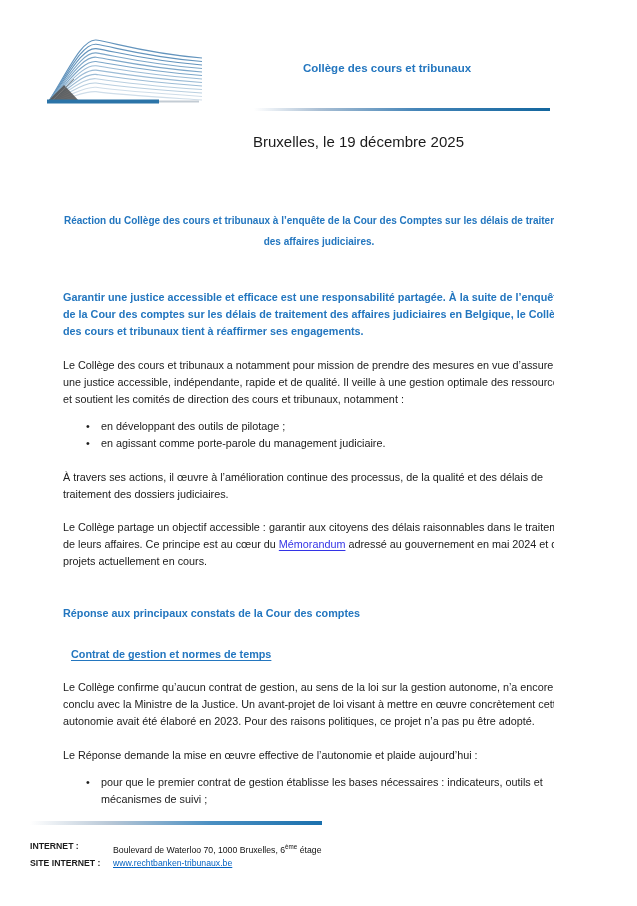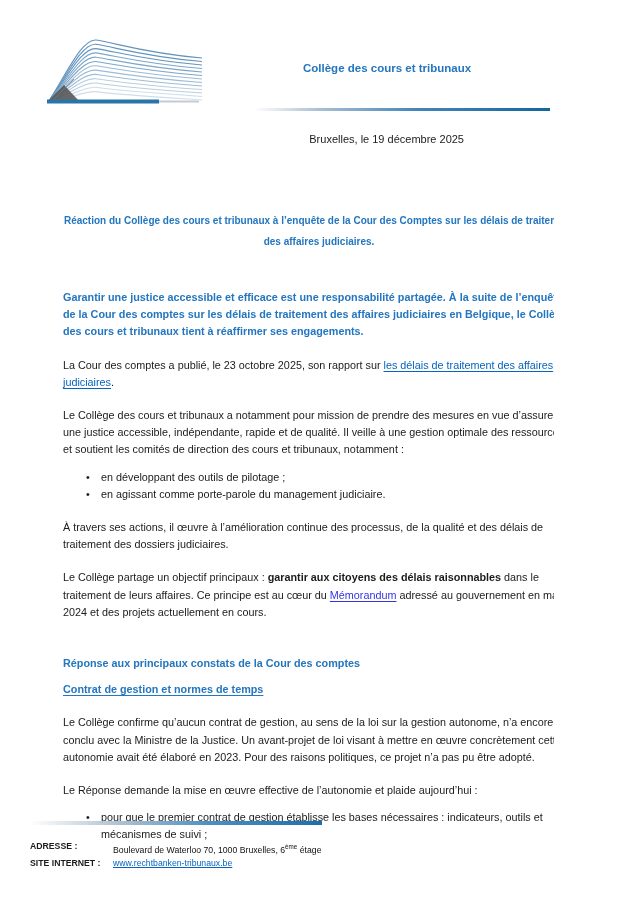--- a/index.html
+++ b/index.html
@@ -11,33 +11,33 @@
   html,body{margin:0;padding:0;background:#fff;}
   .page{
     position:relative;width:554px;height:906px;background:#fff;overflow:hidden;
     font-family:"Liberation Sans",sans-serif;color:var(--text);
   }
   
   .logo{position:absolute;left:44px;top:33px;width:162px;height:74px;}
   .org-name{position:absolute;left:303px;top:62px;font-size:11.5px;font-weight:700;color:var(--accent);white-space:nowrap;}
   .header-rule{position:absolute;left:254px;top:108px;width:296px;height:3px;
     background:linear-gradient(90deg, rgba(255,255,255,0) 0%, #aabfd4 22%, #4585b8 55%, #13669e 100%);}
-  .date-line{position:absolute;top:133px;right:90px;font-size:11px;}
+  .date-line{position:absolute;top:133px;right:90px;font-size:15px;}
   
   .body-col{position:absolute;left:63px;top:210px;width:512px;font-size:10.8px;line-height:17.2px;}
   .doc-title{margin:0;text-align:center;color:var(--accent);font-weight:700;font-size:10px;line-height:21px;}
   .body-col p{margin:16px 0 10px;}
   p.lead{margin-top:37px;color:var(--accent);font-weight:700;}
   h2{font-size:10.8px;line-height:17.2px;}
-  h2.heading{margin:34px 0 9px;color:var(--accent);font-weight:700;}
-  h2.subheading{margin:2px 0 13px;color:var(--accent);font-weight:700;text-decoration:underline;text-underline-offset:2px;}
+  h2.heading{margin:34px 0 24px;color:var(--accent);font-weight:700;}
+  h2.subheading{margin:2px 8px 13px;color:var(--accent);font-weight:700;text-decoration:underline;text-underline-offset:2px;}
   ul.bullets{margin:4px 0 10px;padding:0 0 0 23px;list-style:none;}
   ul.bullets li{position:relative;padding-left:15px;}
   ul.bullets li::before{content:"\2022";position:absolute;left:0;top:0;}
-  .b{font-weight:700;}
+  .b{font-weight:400;}
   a.lnk{text-decoration:underline;text-underline-offset:2px;cursor:pointer;}
   a.l{color:var(--link);}
   a.l2{color:var(--link2);}
   
   .footer-rule{position:absolute;left:30px;top:821px;width:292px;height:3.5px;
     background:linear-gradient(90deg, rgba(255,255,255,0) 0%, #b6c6d6 28%, #4a8fc2 62%, #1a70ad 100%);}
   .footer{position:absolute;left:30px;top:840px;font-size:8.7px;line-height:13.5px;}
   .frow{display:flex;}
   .flabel{width:83px;font-weight:700;}
   .fvalue{color:#111;}
@@ -72,42 +72,41 @@
   </svg>
 
   <div class="org-name">Collège des cours et tribunaux</div>
   <div class="header-rule"></div>
   <div class="date-line">Bruxelles, le 19 décembre 2025</div>
 
   <div class="body-col">
     <h1 class="doc-title">Réaction du Collège des cours et tribunaux à l’enquête de la Cour des Comptes sur les délais de traitement des affaires judiciaires.</h1>
     <div>
         <p class="lead"><span class="n">Garantir une justice accessible et efficace est une responsabilité partagée. À la suite de l’enquête de la Cour des comptes sur les délais de traitement des affaires judiciaires en Belgique, le Collège des cours et tribunaux tient à réaffirmer ses engagements.</span></p>
-        <p class="p"><span class="n">La Cour des comptes a publié, le 23 octobre 2025, son rapport sur </span><a href="#" class="lnk l">les délais de traitement des affaires judiciaires</a><span class="n">.</span></p>
         <p class="p"><span class="n">Le Collège des cours et tribunaux a notamment pour mission de prendre des mesures en vue d’assurer une justice accessible, indépendante, rapide et de qualité. Il veille à une gestion optimale des ressources et soutient les comités de direction des cours et tribunaux, notamment :</span></p>
         <ul class="bullets">
           <li>en développant des outils de pilotage ;</li>
           <li>en agissant comme porte-parole du management judiciaire.</li>
         </ul>
         <p class="p"><span class="n">À travers ses actions, il œuvre à l’amélioration continue des processus, de la qualité et des délais de traitement des dossiers judiciaires.</span></p>
-        <p class="p"><span class="n">Le Collège partage un objectif principaux : </span><span class="b">garantir aux citoyens des délais raisonnables</span><span class="n"> dans le traitement de leurs affaires. Ce principe est au cœur du </span><a href="#" class="lnk l2">Mémorandum</a><span class="n"> adressé au gouvernement en mai 2024 et des projets actuellement en cours.</span></p>
+        <p class="p"><span class="n">Le Collège partage un objectif accessible : </span><span class="b">garantir aux citoyens des délais raisonnables</span><span class="n"> dans le traitement de leurs affaires. Ce principe est au cœur du </span><a href="#" class="lnk l2">Mémorandum</a><span class="n"> adressé au gouvernement en mai 2024 et des projets actuellement en cours.</span></p>
         <h2 class="heading"><span class="n">Réponse aux principaux constats de la Cour des comptes</span></h2>
         <h2 class="subheading"><span class="n">Contrat de gestion et normes de temps</span></h2>
         <p class="p"><span class="n">Le Collège confirme qu’aucun contrat de gestion, au sens de la loi sur la gestion autonome, n’a encore été conclu avec la Ministre de la Justice. Un avant-projet de loi visant à mettre en œuvre concrètement cette autonomie avait été élaboré en 2023. Pour des raisons politiques, ce projet n’a pas pu être adopté.</span></p>
         <p class="p"><span class="n">Le Réponse demande la mise en œuvre effective de l’autonomie et plaide aujourd’hui :</span></p>
         <ul class="bullets">
           <li>pour que le premier contrat de gestion établisse les bases nécessaires : indicateurs, outils et mécanismes de suivi ;</li>
         </ul>
       </div>
   </div>
 
   <div class="footer-rule"></div>
   <div class="footer">
     <div class="frow">
-      <span class="flabel">ADRESSE :</span>
+      <span class="flabel">INTERNET :</span>
       <span class="fvalue"><span>Boulevard de Waterloo 70, 1000 Bruxelles, 6</span><sup>ème</sup><span> étage</span></span>
     </div>
     <div class="frow">
       <span class="flabel">SITE INTERNET :</span>
       <a class="site" href="#">www.rechtbanken-tribunaux.be</a>
     </div>
   </div>
 
 </div>
 

